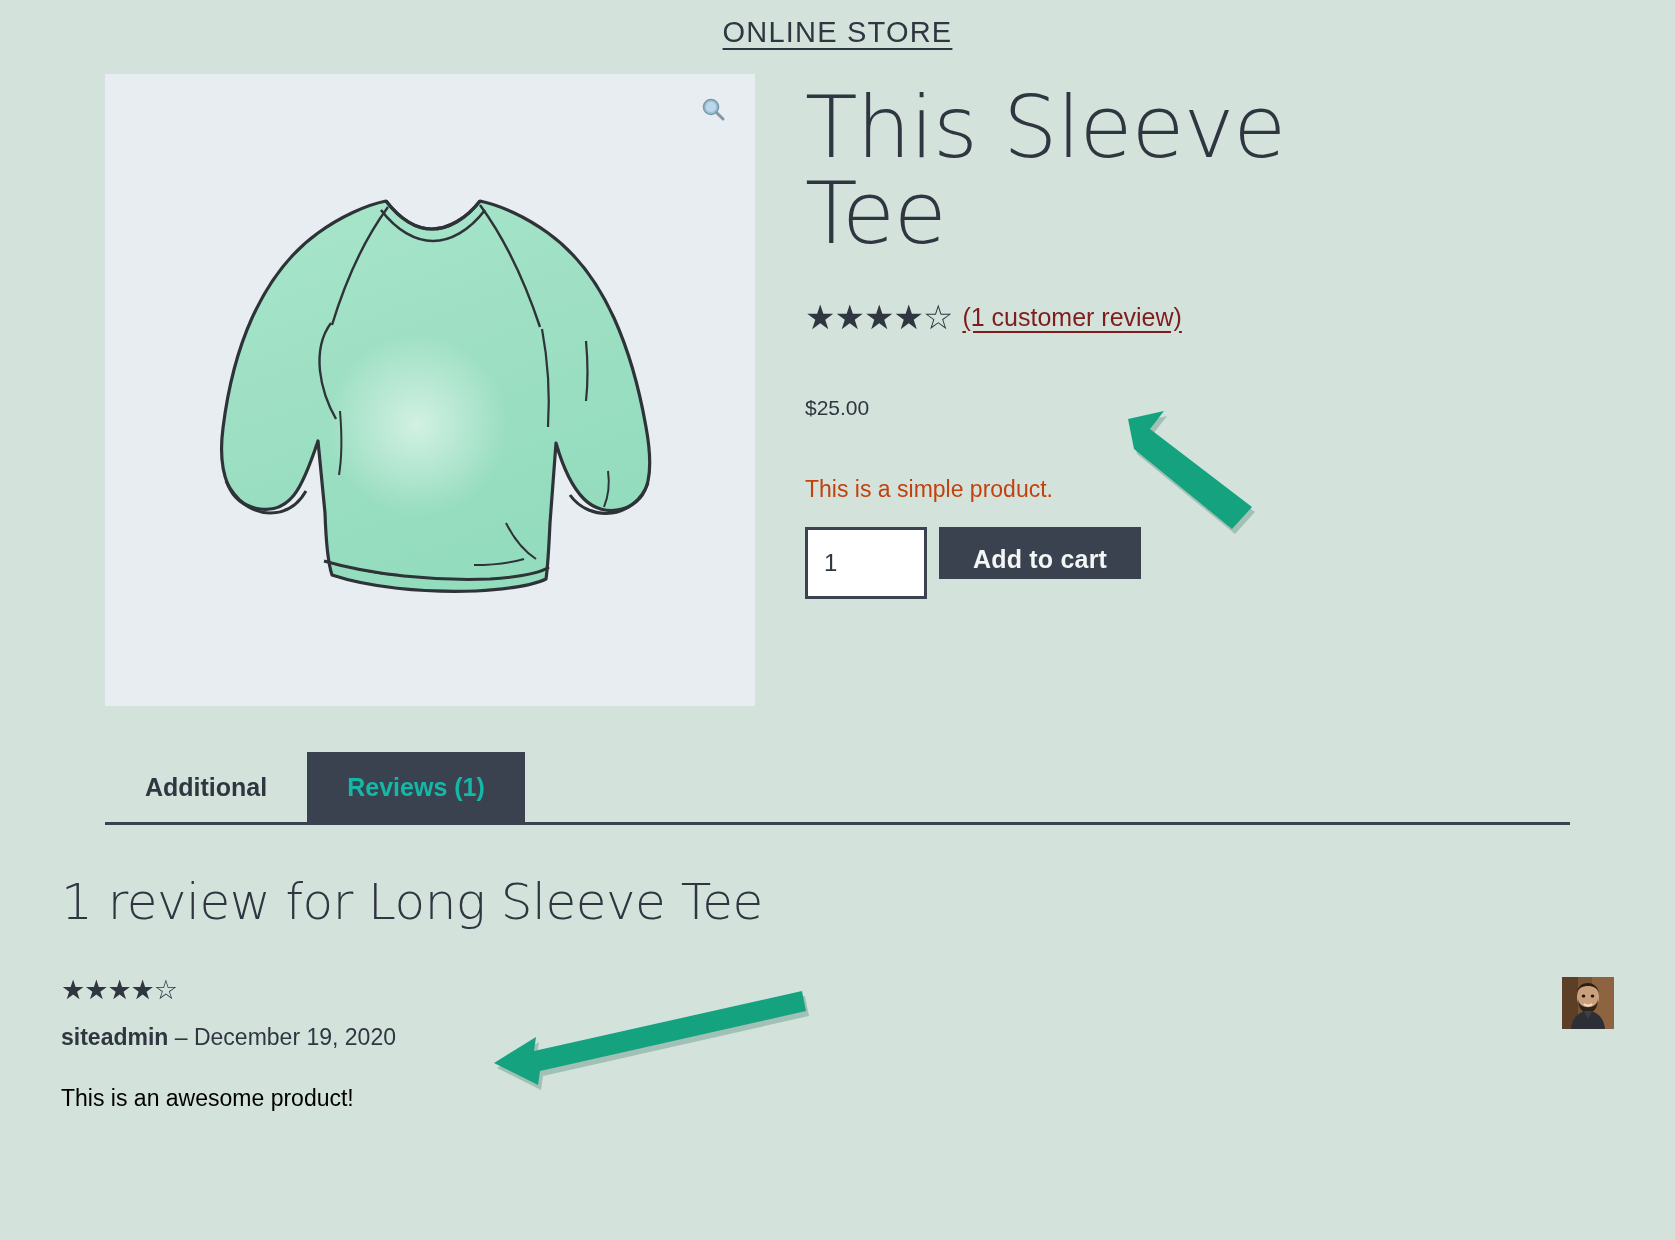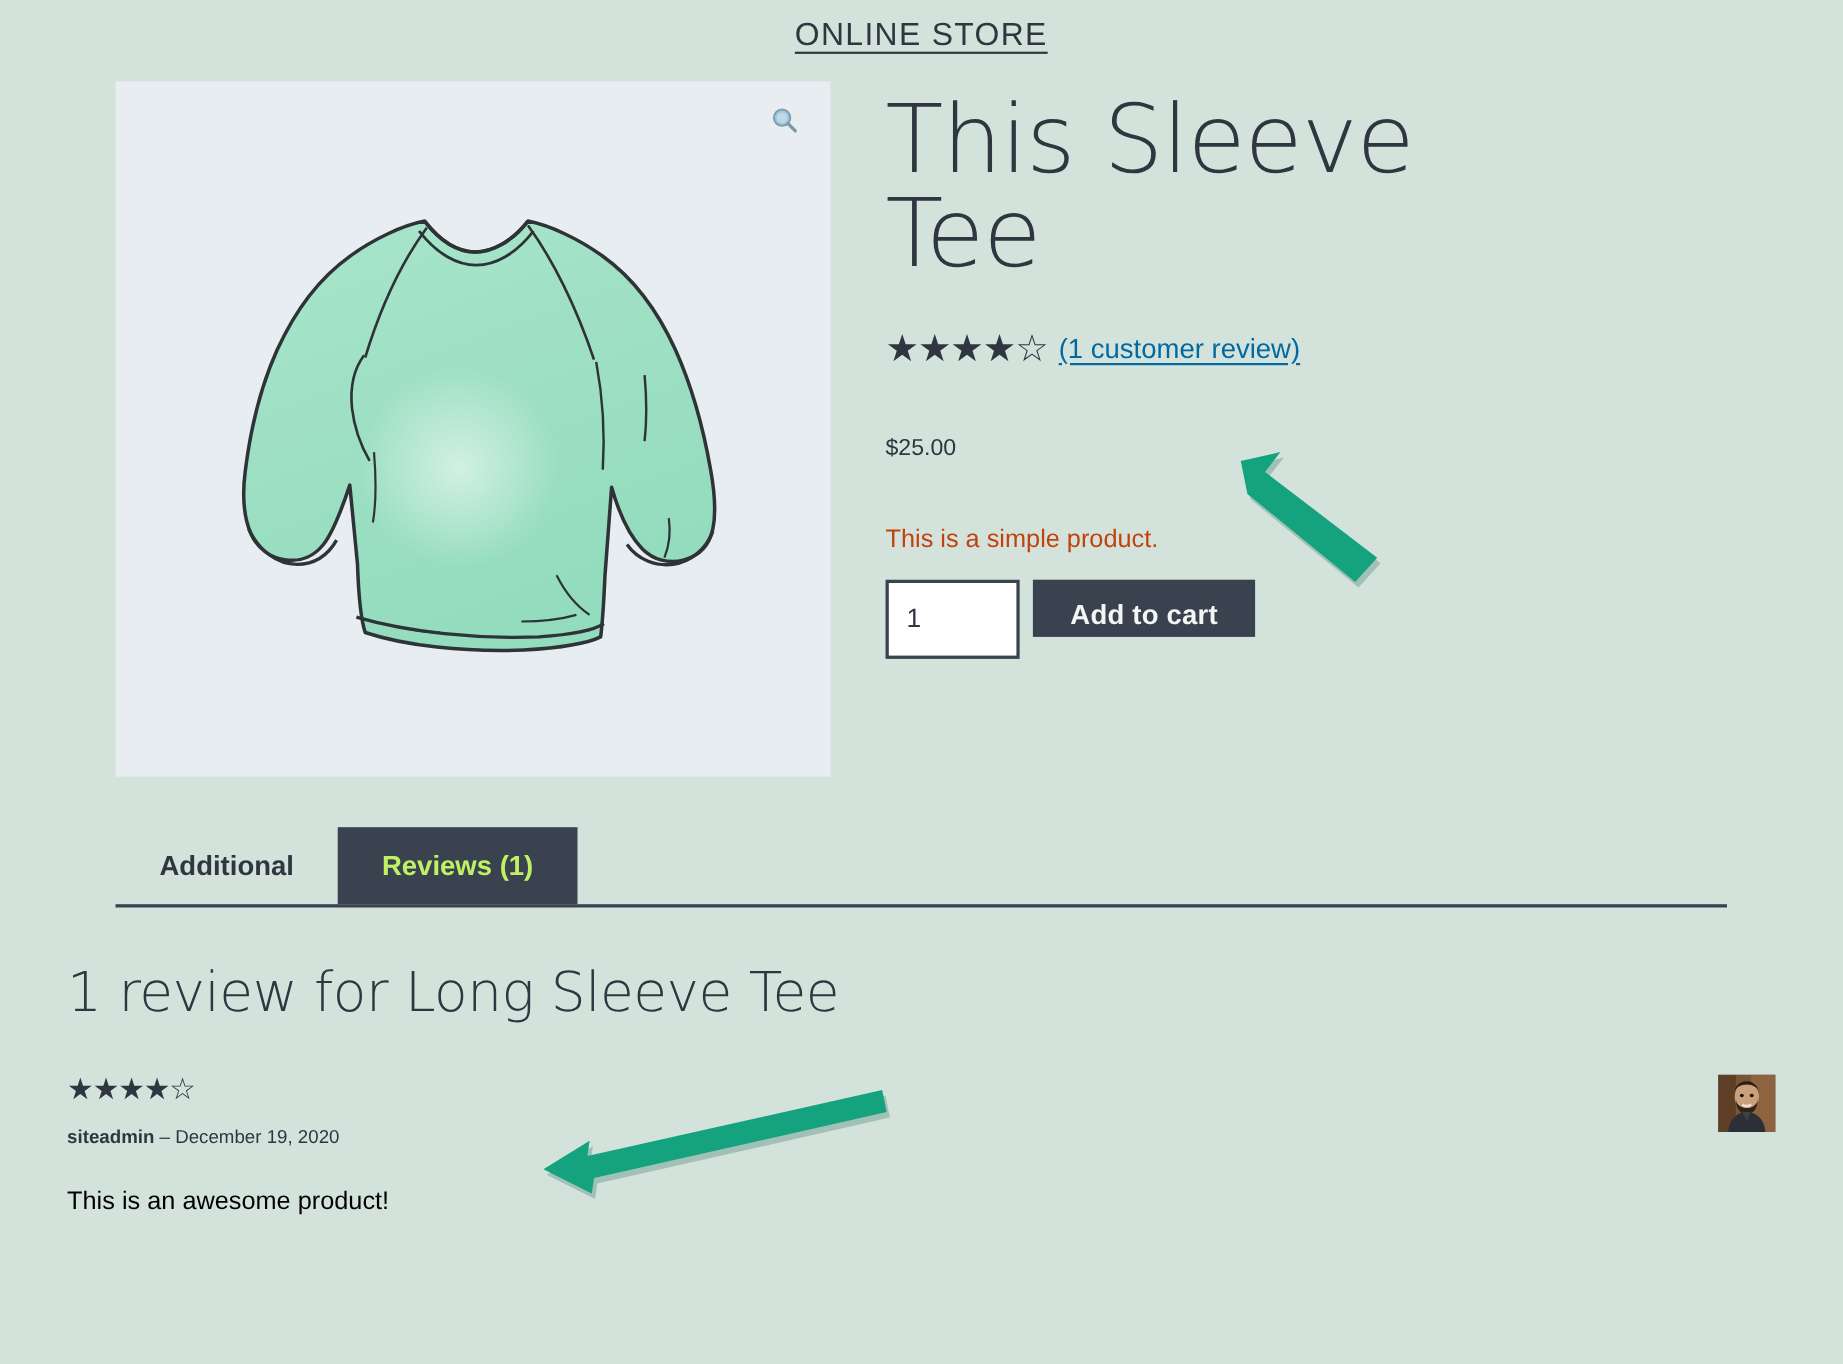--- a/index.html
+++ b/index.html
@@ -94,21 +94,21 @@
   }
   .stars {
     font-size: 34px;
     line-height: 1;
     letter-spacing: -1px;
     color: #2f3640;
     white-space: nowrap;
   }
   .review-link {
     font-size: 25px;
-    color: #0369a1;
+    color: #7f1d1d;
     text-decoration: underline;
     text-underline-offset: 5px;
     cursor: pointer;
   }
 
   .price {
     margin-top: 62px;
     font-size: 21px;
     color: #2f3640;
   }
@@ -164,21 +164,21 @@
     font-size: 25px;
     font-weight: bold;
     color: #2f3640;
     padding: 20px 40px;
     cursor: pointer;
     background: transparent;
     line-height: 1.2;
   }
   .tab.active {
     background: #3a4250;
-    color: #bef264;
+    color: #14b8a6;
   }
 
   
   .reviews {
     padding: 0 61px;
     margin-top: 48px;
     position: relative;
   }
   .reviews-title {
     font-size: 50px;
@@ -193,21 +193,21 @@
     position: relative;
   }
   .review-stars {
     font-size: 27px;
     line-height: 1;
     letter-spacing: -1px;
     color: #2f3640;
   }
   .review-meta {
     margin-top: 20px;
-    font-size: 17px;
+    font-size: 23px;
     color: #2f3640;
   }
   .review-author { font-weight: bold; }
   .review-text {
     margin-top: 34px;
     font-size: 23px;
     color: #000000;
   }
 
   .avatar {

